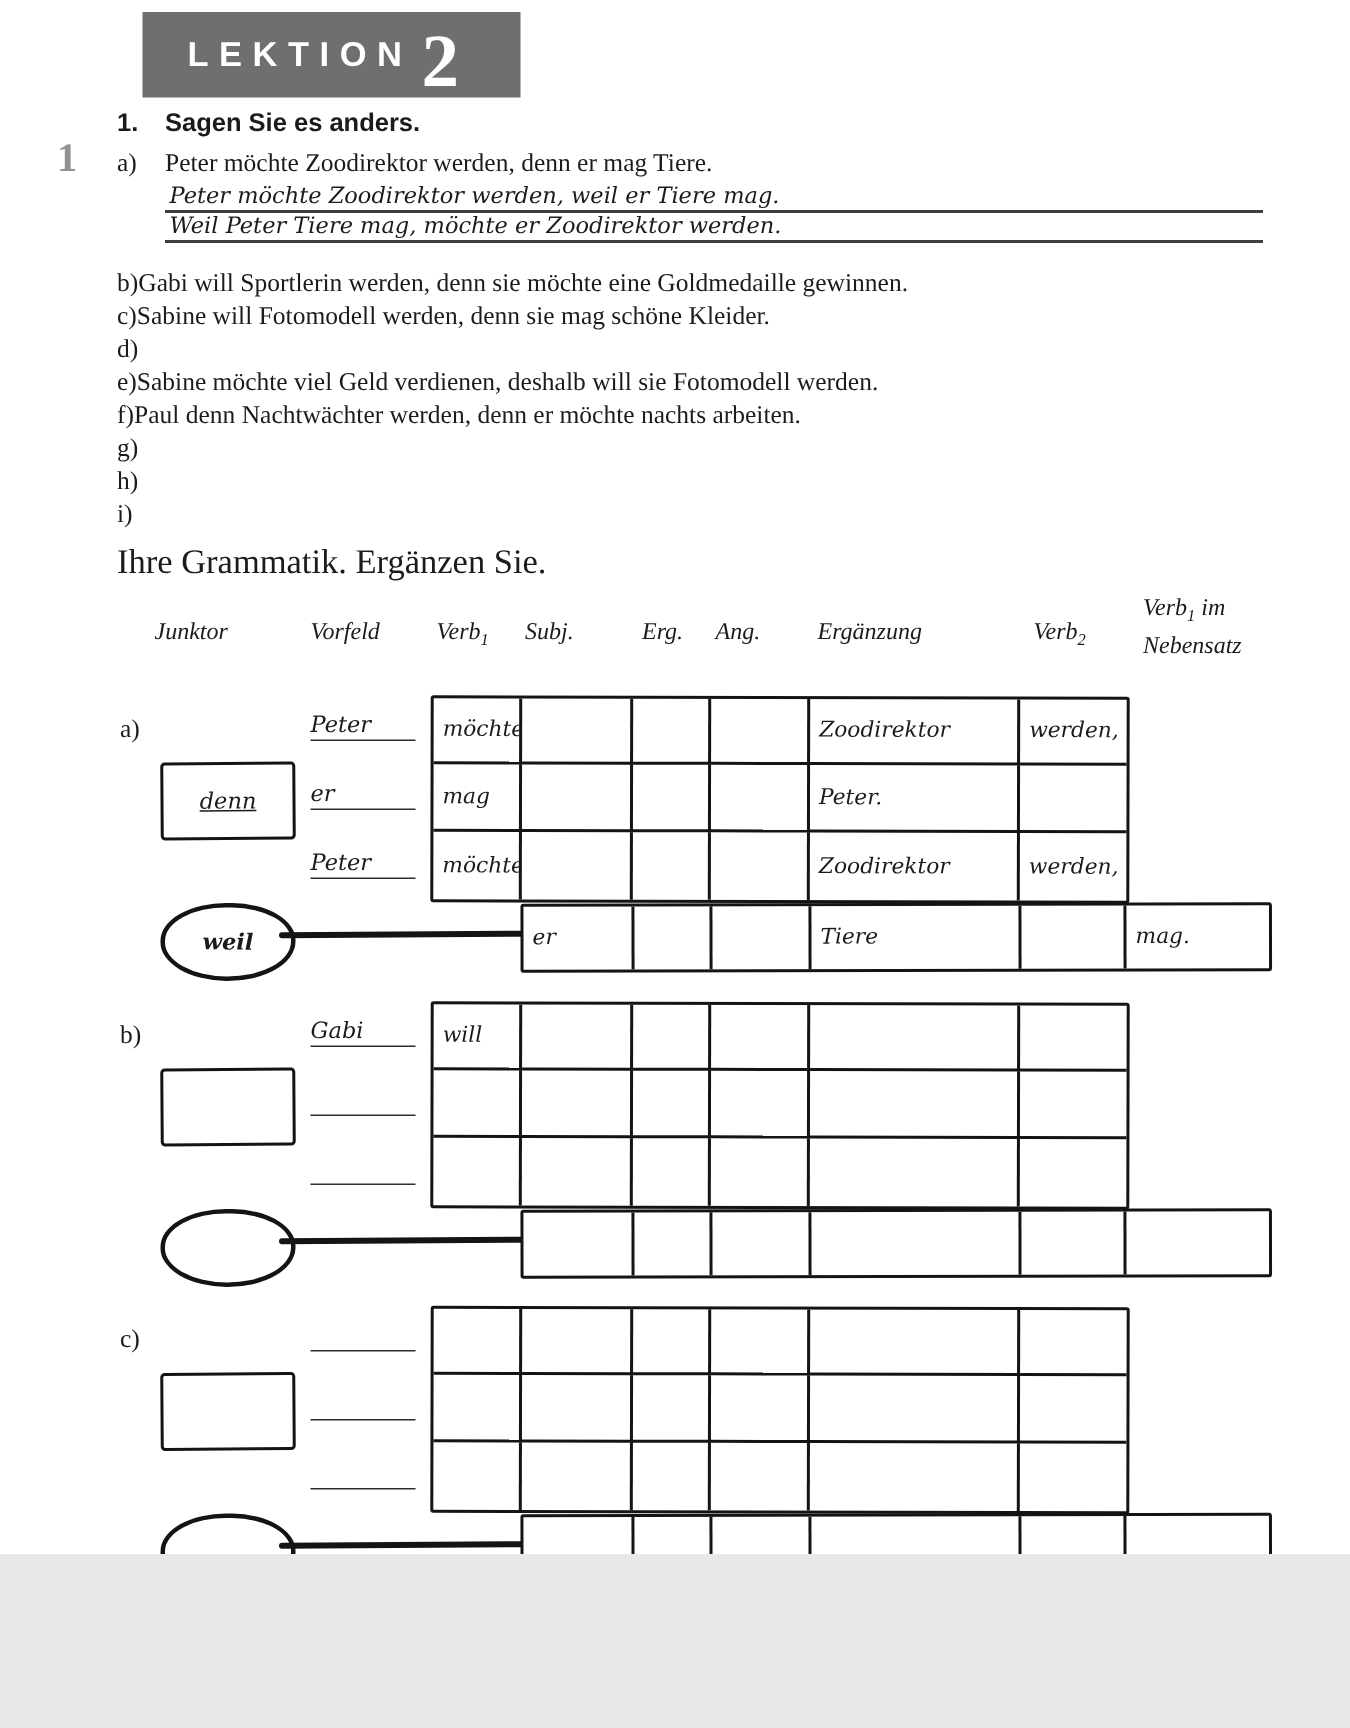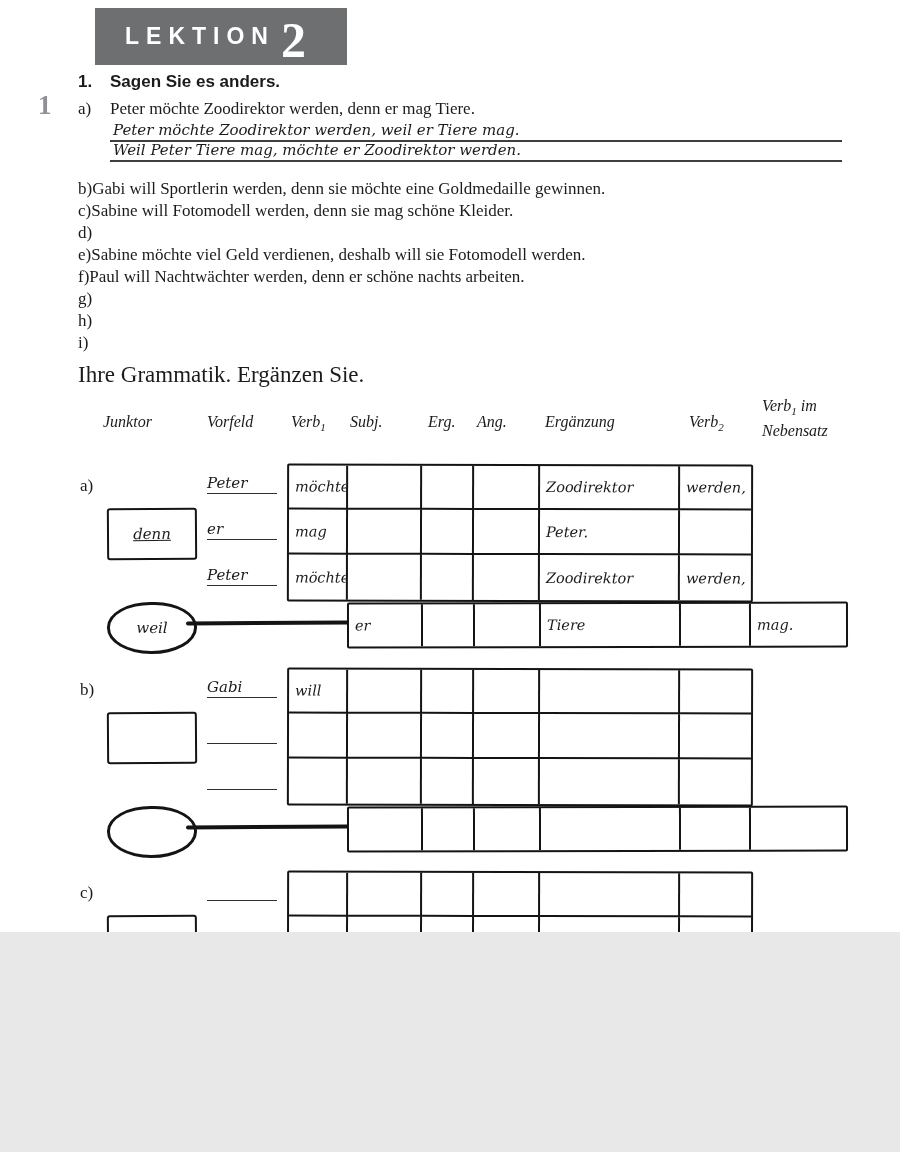--- a/index.html
+++ b/index.html
@@ -1,17 +1,17 @@
 <!DOCTYPE html>
 <html><head>
 <meta charset="utf-8">
 <style>
   html,body{margin:0;padding:0;background:#e8e8e8;}
   #page{
-    position:relative;width:900px;height:932px;background:#ffffff;
+    position:relative;width:900px;height:1036px;background:#ffffff;
     font-family:"Liberation Serif",serif;color:#1b1b1b;overflow:hidden;
     margin:0 auto;
   }
   
   .lektion-box{
     position:absolute;left:95px;top:8px;width:252px;height:57px;
     background:#6e6f71;display:flex;align-items:center;
   }
   .lektion-word{
     font-family:"Liberation Sans",sans-serif;font-weight:bold;color:#fff;
@@ -61,21 +61,21 @@
   .sec-letter{position:absolute;left:80px;top:12px;font-size:17px;}
   .jbox{
     position:absolute;left:107px;top:44px;width:86px;height:48px;
     border:2.5px solid #141414;border-radius:3px;transform:rotate(-0.4deg);
     display:flex;align-items:center;justify-content:center;font-size:15px;text-decoration:underline;
   }
   .joval{
     position:absolute;left:107px;top:138px;width:84px;height:46px;
     border:3px solid #141414;border-radius:50% 48% 52% 50%;
     transform:rotate(0.5deg);
-    display:flex;align-items:center;justify-content:center;font-size:15px;
+    display:flex;align-items:center;justify-content:center;font-size:15px;font-weight:bold;
   }
   .connector{
     position:absolute;left:186px;top:157px;width:163px;height:3.5px;
     background:#141414;transform:rotate(-0.35deg);border-radius:2px;
   }
   .vline{
     position:absolute;left:207px;width:70px;height:21px;
     border-bottom:1.7px solid #2e2e2e;font-size:15px;line-height:23px;
   }
   .vl1{top:8px}.vl2{top:54px}.vl3{top:100px}
@@ -149,21 +149,21 @@
     </div>
     <div class="row">
       <span class="letter">d)</span>
     </div>
     <div class="row">
       <span class="letter">e)</span>
       <span>Sabine möchte viel Geld verdienen, deshalb will sie Fotomodell werden.</span>
     </div>
     <div class="row">
       <span class="letter">f)</span>
-      <span>Paul will Nachtwächter werden, denn er schöne nachts arbeiten.</span>
+      <span>Paul denn Nachtwächter werden, denn er möchte nachts arbeiten.</span>
     </div>
     <div class="row">
       <span class="letter">g)</span>
     </div>
     <div class="row">
       <span class="letter">h)</span>
     </div>
     <div class="row">
       <span class="letter">i)</span>
     </div>

